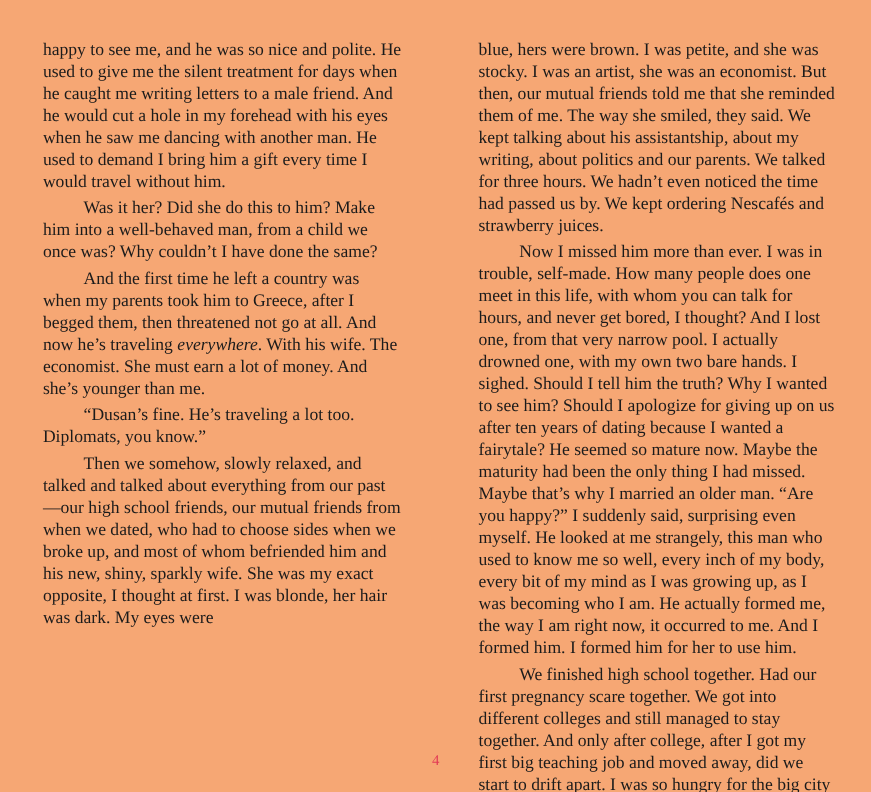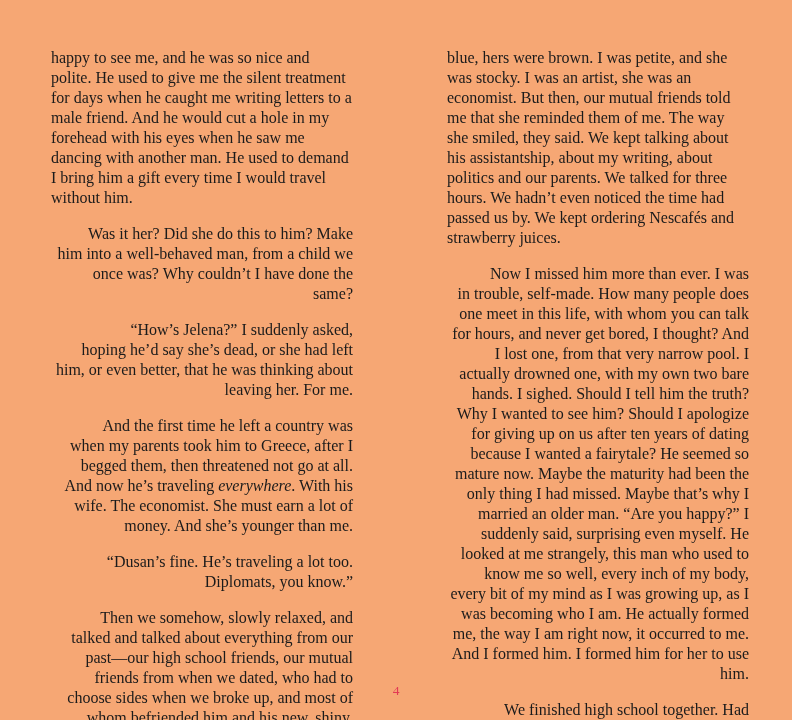--- a/index.html
+++ b/index.html
@@ -22,29 +22,28 @@
     position: absolute;
     top: 32px;
     left: 35px;
     display: flex;
     gap: 62px;
   }
   .col {
     width: 334px;
   }
   .col p {
-    margin: 16px;
+    margin: 4px;
     font-size: 16px;
     line-height: 20px;
     color: #1b1b1b;
     text-align: left;
   }
   .col p.indent {
     text-indent: 37px;
-    text-align: right;
   }
   .italic {
     font-style: italic;
   }
   .page-number {
     position: absolute;
     top: 683px;
     left: 0;
     width: 100%;
     text-align: center;
@@ -54,21 +53,20 @@
   }
 </style>
 </head>
 <body>
 
 <div class="page">
   <div class="columns">
     <div class="col" id="col-left">
         <p><span>happy to see me, and he was so nice and polite. He used to give me the silent treatment for days when he caught me writing letters to a male friend. And he would cut a hole in my forehead with his eyes when he saw me dancing with another man. He used to demand I bring him a gift every time I would travel without him.</span></p>
         <p class="indent"><span>Was it her? Did she do this to him? Make him into a well-behaved man, from a child we once was? Why couldn’t I have done the same?</span></p>
-        <p class="indent"><span>“How’s Jelena?” I suddenly asked, hoping he’d say she’s dead, or she had left him, or even better, that he was thinking about leaving her. For me.</span></p>
         <p class="indent"><span>And the first time he left a country was when my parents took him to Greece, after I begged them, then threatened not go at all. And now he’s traveling </span><span class="italic">everywhere</span><span>. With his wife. The economist. She must earn a lot of money. And she’s younger than me.</span></p>
         <p class="indent"><span>“Dusan’s fine. He’s traveling a lot too. Diplomats, you know.”</span></p>
         <p class="indent"><span>Then we somehow, slowly relaxed, and talked and talked about everything from our past—our high school friends, our mutual friends from when we dated, who had to choose sides when we broke up, and most of whom befriended him and his new, shiny, sparkly wife. She was my exact opposite, I thought at first. I was blonde, her hair was dark. My eyes were</span></p>
       </div>
     <div class="col" id="col-right">
         <p><span>blue, hers were brown. I was petite, and she was stocky. I was an artist, she was an economist. But then, our mutual friends told me that she reminded them of me. The way she smiled, they said. We kept talking about his assistantship, about my writing, about politics and our parents. We talked for three hours. We hadn’t even noticed the time had passed us by. We kept ordering Nescafés and strawberry juices.</span></p>
         <p class="indent"><span>Now I missed him more than ever. I was in trouble, self-made. How many people does one meet in this life, with whom you can talk for hours, and never get bored, I thought? And I lost one, from that very narrow pool. I actually drowned one, with my own two bare hands. I sighed. Should I tell him the truth? Why I wanted to see him? Should I apologize for giving up on us after ten years of dating because I wanted a fairytale? He seemed so mature now. Maybe the maturity had been the only thing I had missed. Maybe that’s why I married an older man. “Are you happy?” I suddenly said, surprising even myself. He looked at me strangely, this man who used to know me so well, every inch of my body, every bit of my mind as I was growing up, as I was becoming who I am. He actually formed me, the way I am right now, it occurred to me. And I formed him. I formed him for her to use him.</span></p>
         <p class="indent"><span>We finished high school together. Had our first pregnancy scare together. We got into different colleges and still managed to stay together. And only after college, after I got my first big teaching job and moved away, did we start to drift apart. I was so hungry for the big city life, and my fancy new friends,</span></p>
       </div>
   </div>

